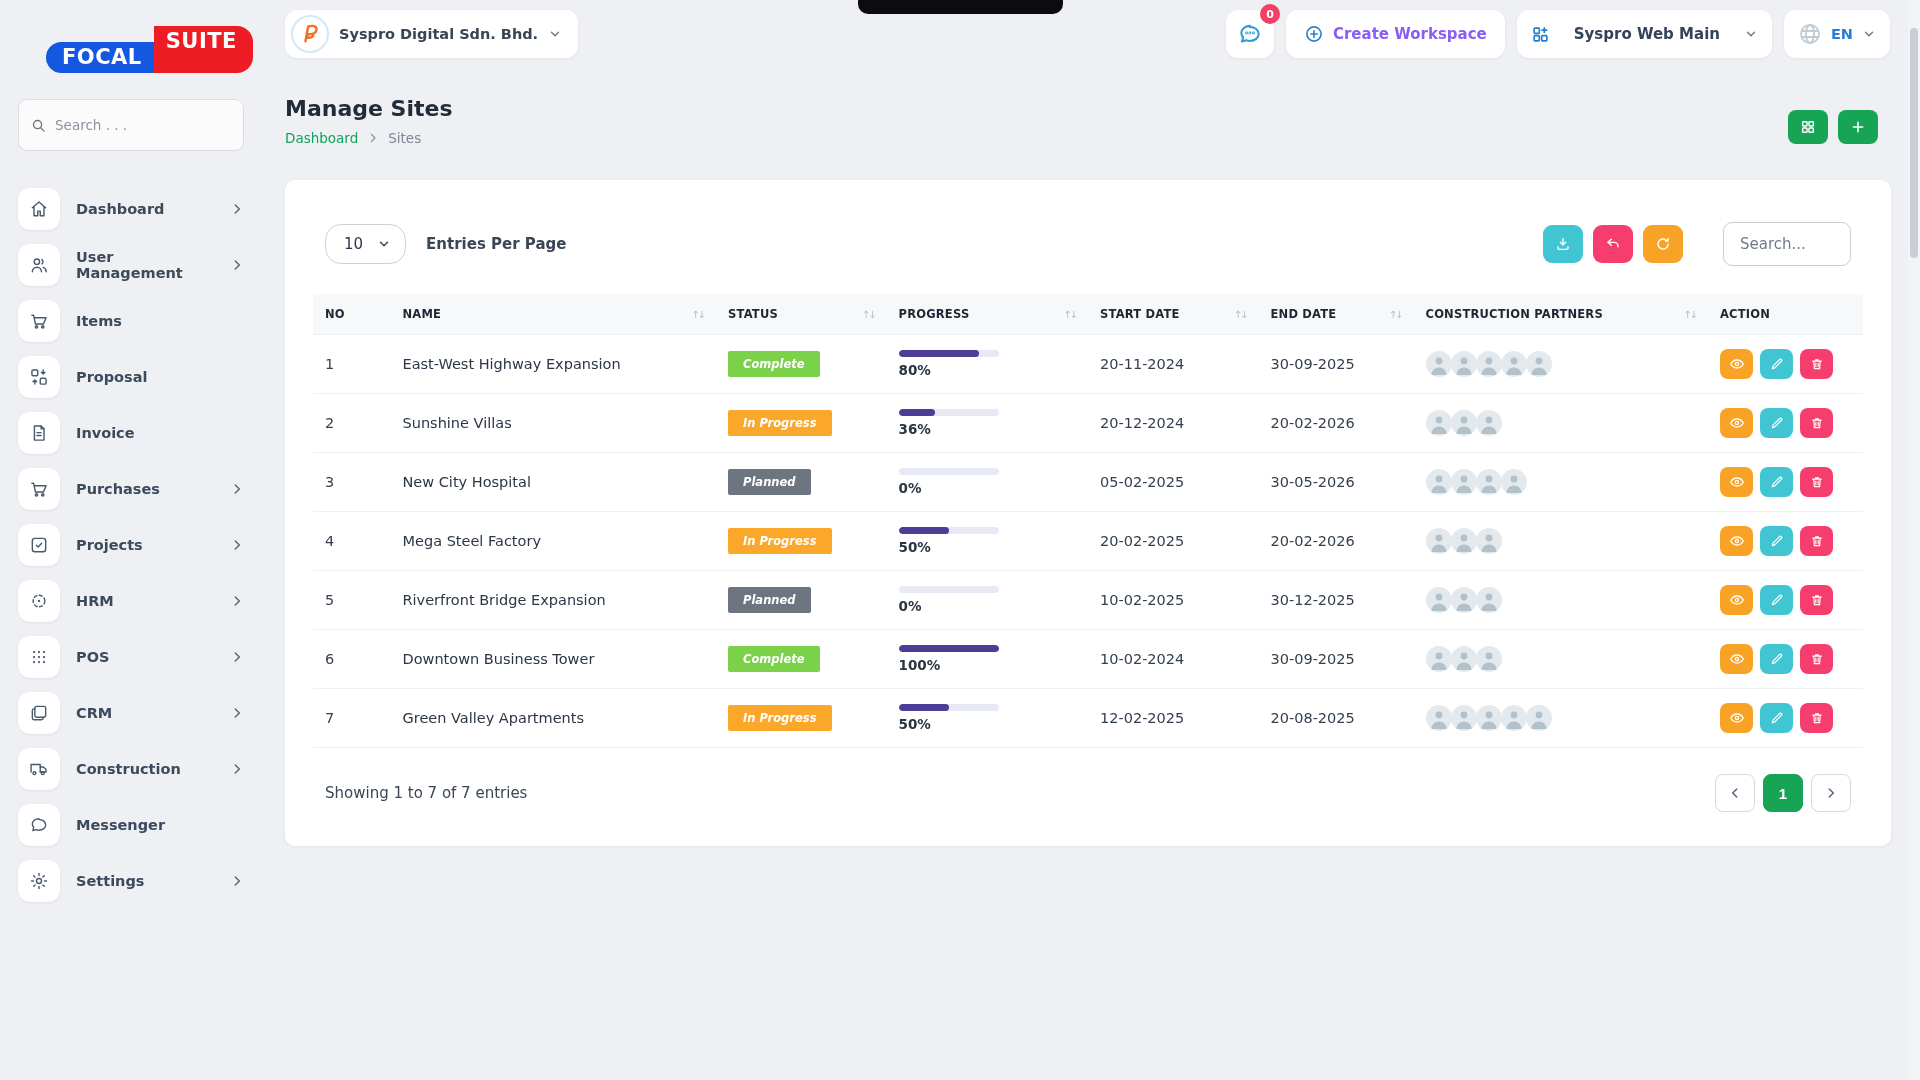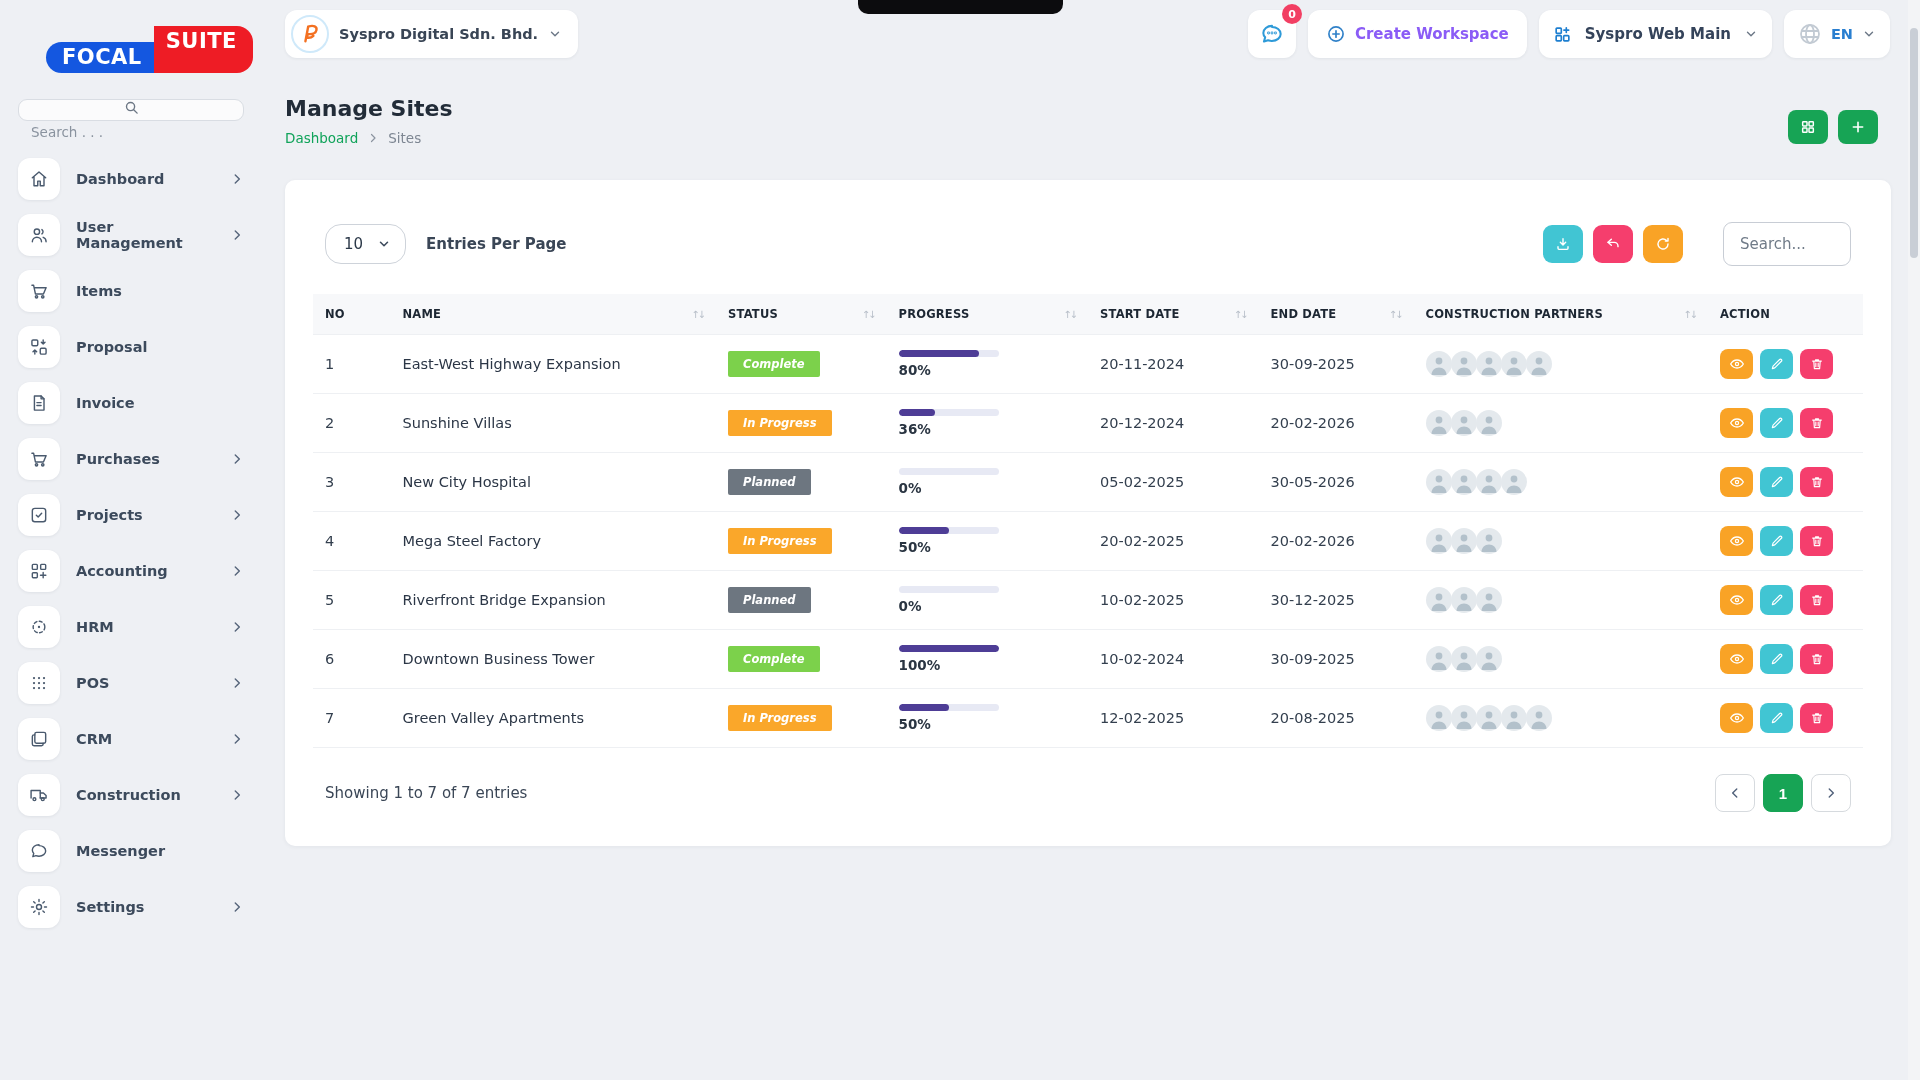--- a/index.html
+++ b/index.html
@@ -11,40 +11,40 @@
 
   
   .scrollbar { position:absolute; right:0; top:0; width:12px; height:1080px; background:#f3f4f6; z-index:40; }
   .scrollbar .thumb { position:absolute; top:28px; left:2px; width:8px; height:230px; background:#c9ced6; border-radius:4px; }
 
   
   .sidebar { position:absolute; left:0; top:0; width:262px; height:1080px; padding:22px 18px; }
   .logo { display:flex; margin:4px 0 26px 28px; font-weight:800; font-size:21px; letter-spacing:.5px; }
   .logo .l { background:#1457e0; color:#fff; padding:3px 12px 4px 16px; border-radius:16px 0 0 16px;margin-top:16px; }
   .logo .r { background:#ee1c25; color:#fff; padding:3px 16px 4px 12px; border-radius:0 16px 16px 0; }
-  .side-search { display:flex; align-items:center; gap:9px; background:#fbfbfc; border:1px solid #d9dde3; border-radius:9px; height:22px; padding:0 12px; margin-bottom:34px;flex-direction:column; }
+  .side-search { display:flex; align-items:center; gap:9px; background:#fbfbfc; border:1px solid #d9dde3; border-radius:9px; height:52px; padding:0 12px; margin-bottom:34px; }
   .side-search input { border:none; outline:none; background:transparent; font-size:13.5px; color:#55606e; width:100%; font-family:inherit; }
   .side-search input::placeholder { color:#8a939f; }
   .menu { display:flex; flex-direction:column; gap:8px; }
   .menu-item { display:flex; align-items:center; gap:16px; height:48px; cursor:pointer; border-radius:10px; }
   .menu-icon { width:42px; height:42px; background:#fff; border-radius:12px; box-shadow:0 1px 3px rgba(40,50,70,.08); display:flex; align-items:center; justify-content:center; flex:0 0 auto; }
   .menu-label { font-size:14.5px; font-weight:700; color:#3c4a5c; flex:1; }
   .menu-chev { color:#55647a; display:flex; }
 
   
   .header { position:absolute; left:285px; top:10px; right:30px; height:48px; display:flex; align-items:center; justify-content:space-between; }
   .pill { background:#fff; border-radius:12px; display:flex; align-items:center; box-shadow:0 1px 3px rgba(40,50,70,.07); }
   .ws-pill { height:48px; padding:0 16px 0 6px; gap:10px; cursor:pointer; }
   .ws-logo { width:38px; height:38px; border-radius:50%; border:2px solid #cfe9fa; background:#fff; display:flex; align-items:center; justify-content:center; }
   .ws-name { font-size:14.5px; font-weight:600; color:#394555; }
   .header-right { display:flex; align-items:center; gap:12px; }
   .chat-btn { width:48px; height:48px; border-radius:12px; justify-content:center; position:relative; cursor:pointer; }
   .chat-badge { position:absolute; top:-6px; right:-6px; min-width:20px; height:20px; border-radius:10px; background:#f23f63; color:#fff; font-size:11px; font-weight:700; display:flex; align-items:center; justify-content:center; padding:0 6px; }
   .create-ws { height:48px; padding:0 18px; gap:9px; font-size:15px; font-weight:600; color:#8b5cf6; cursor:pointer; }
-  .app-pill { height:48px; padding:12px 14px; gap:13px; font-size:15px; font-weight:600; color:#34435a; cursor:pointer; }
+  .app-pill { height:48px; padding:12px 14px; gap:24px; font-size:15px; font-weight:600; color:#34435a; cursor:pointer; }
   .lang-pill { height:48px; padding:0 14px; gap:9px; cursor:pointer; }
   .lang-code { color:#2a7fd0; font-weight:700; font-size:14.5px; }
 
   
   .page-head { position:absolute; left:285px; top:96px; right:42px; display:flex; justify-content:space-between; align-items:flex-start; }
   .page-title { font-size:22px; font-weight:700; color:#222c38; margin-bottom:9px; }
   .breadcrumb { display:flex; align-items:center; gap:9px; font-size:13.5px; }
   .crumb-home { color:#10a35a; cursor:pointer; }
   .crumb-sep { color:#8b94a0; display:flex; }
   .crumb-cur { color:#7d8692; }
@@ -206,36 +206,20 @@
           </svg>
         </span>
     <span class="menu-label">Projects</span>
     <span class="menu-chev">
       <svg width="14" height="14" viewBox="0 0 24 24" fill="none" stroke="#55647a" stroke-width="2.4" stroke-linecap="round" stroke-linejoin="round">
             <path d="M9 5l7 7-7 7"></path>
           </svg>
     </span>
   </div>
 
-  <div class="menu-item">
-    <span class="menu-icon">
-          <svg width="20" height="20" viewBox="0 0 24 24">
-            <rect x="4" y="4" width="6" height="6" rx="1" fill="none" stroke="#4a5a6e" stroke-width="1.7" stroke-linecap="round" stroke-linejoin="round"></rect>
-            <rect x="14" y="4" width="6" height="6" rx="1" fill="none" stroke="#4a5a6e" stroke-width="1.7" stroke-linecap="round" stroke-linejoin="round"></rect>
-            <rect x="4" y="14" width="6" height="6" rx="1" fill="none" stroke="#4a5a6e" stroke-width="1.7" stroke-linecap="round" stroke-linejoin="round"></rect>
-            <path d="M17 13.8v6.4M13.8 17h6.4" fill="none" stroke="#4a5a6e" stroke-width="1.7" stroke-linecap="round" stroke-linejoin="round"></path>
-          </svg>
-        </span>
-    <span class="menu-label">Accounting</span>
-    <span class="menu-chev">
-      <svg width="14" height="14" viewBox="0 0 24 24" fill="none" stroke="#55647a" stroke-width="2.4" stroke-linecap="round" stroke-linejoin="round">
-            <path d="M9 5l7 7-7 7"></path>
-          </svg>
-    </span>
-  </div>
 
   <div class="menu-item">
     <span class="menu-icon">
           <svg width="20" height="20" viewBox="0 0 24 24">
             <circle cx="12" cy="12" r="7" stroke-dasharray="3.5 3" fill="none" stroke="#4a5a6e" stroke-width="1.7" stroke-linecap="round" stroke-linejoin="round"></circle>
             <circle cx="12" cy="12" r="1.4" fill="#4a5a6e"></circle>
           </svg>
         </span>
     <span class="menu-label">HRM</span>
     <span class="menu-chev">

